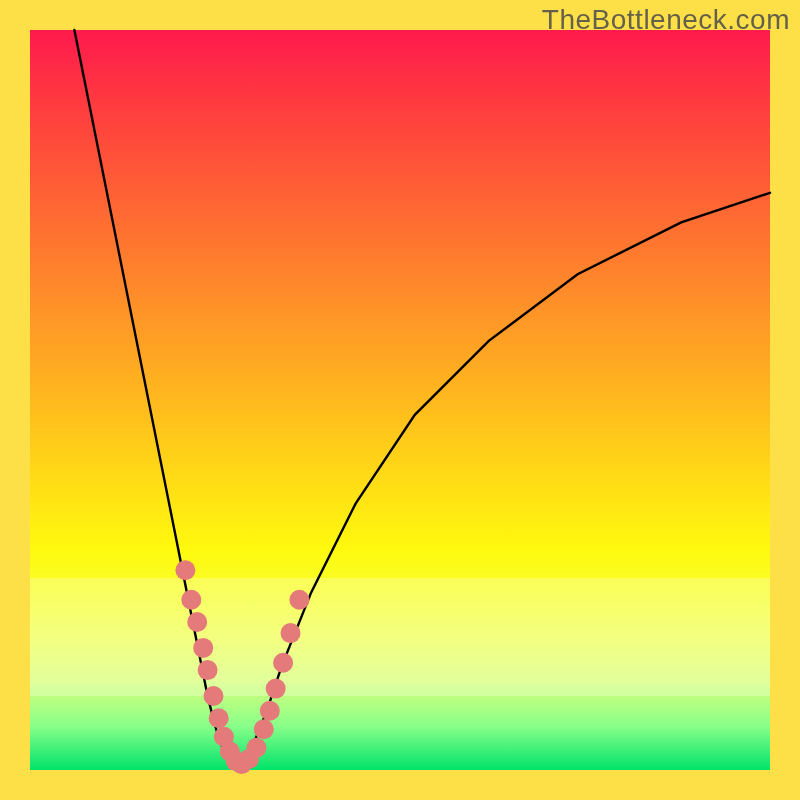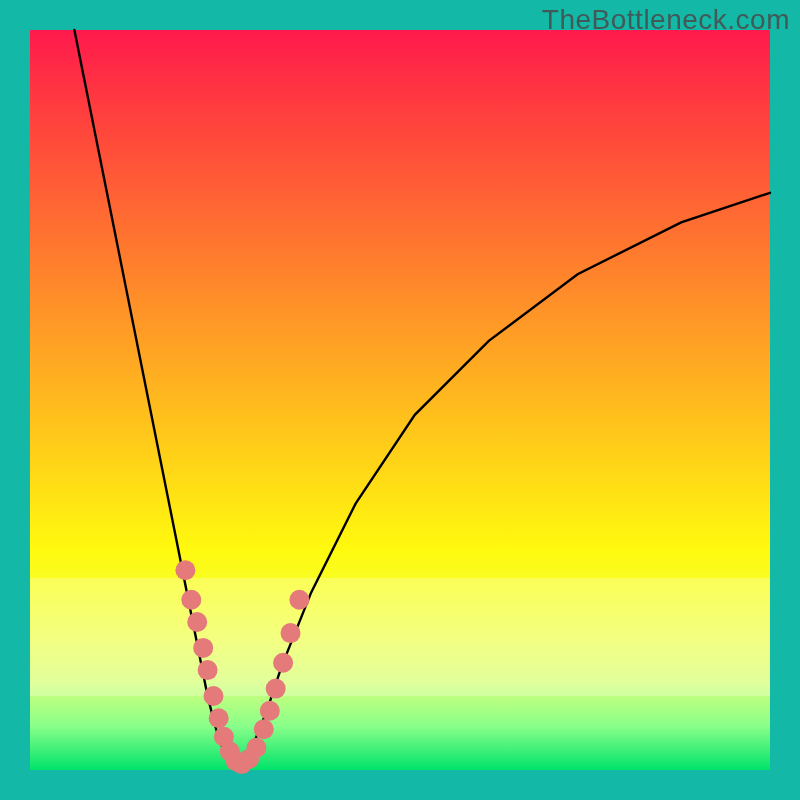--- a/index.html
+++ b/index.html
@@ -8,21 +8,21 @@
     width: 800px;
     height: 800px;
     overflow: hidden;
     background: #000;
     font-family: Arial, Helvetica, sans-serif;
   }
   .frame {
     position: relative;
     width: 800px;
     height: 800px;
-    background: #14b8a6;
+    background: #fde047;
   }
   .plot-area {
     position: absolute;
     left: 30px;
     top: 30px;
     width: 740px;
     height: 740px;
     background: linear-gradient(to bottom,
       #ff1a4d 0%,
       #ff3b3f 10%,

